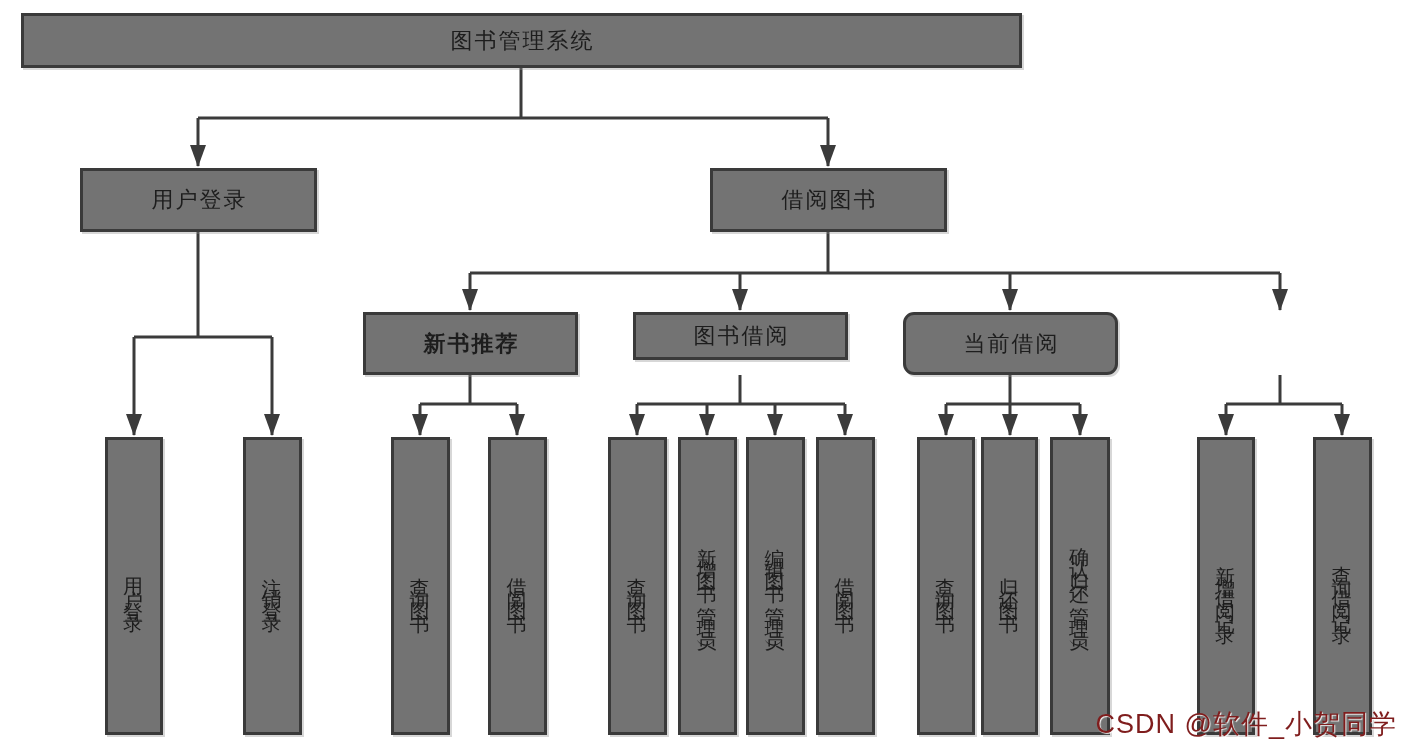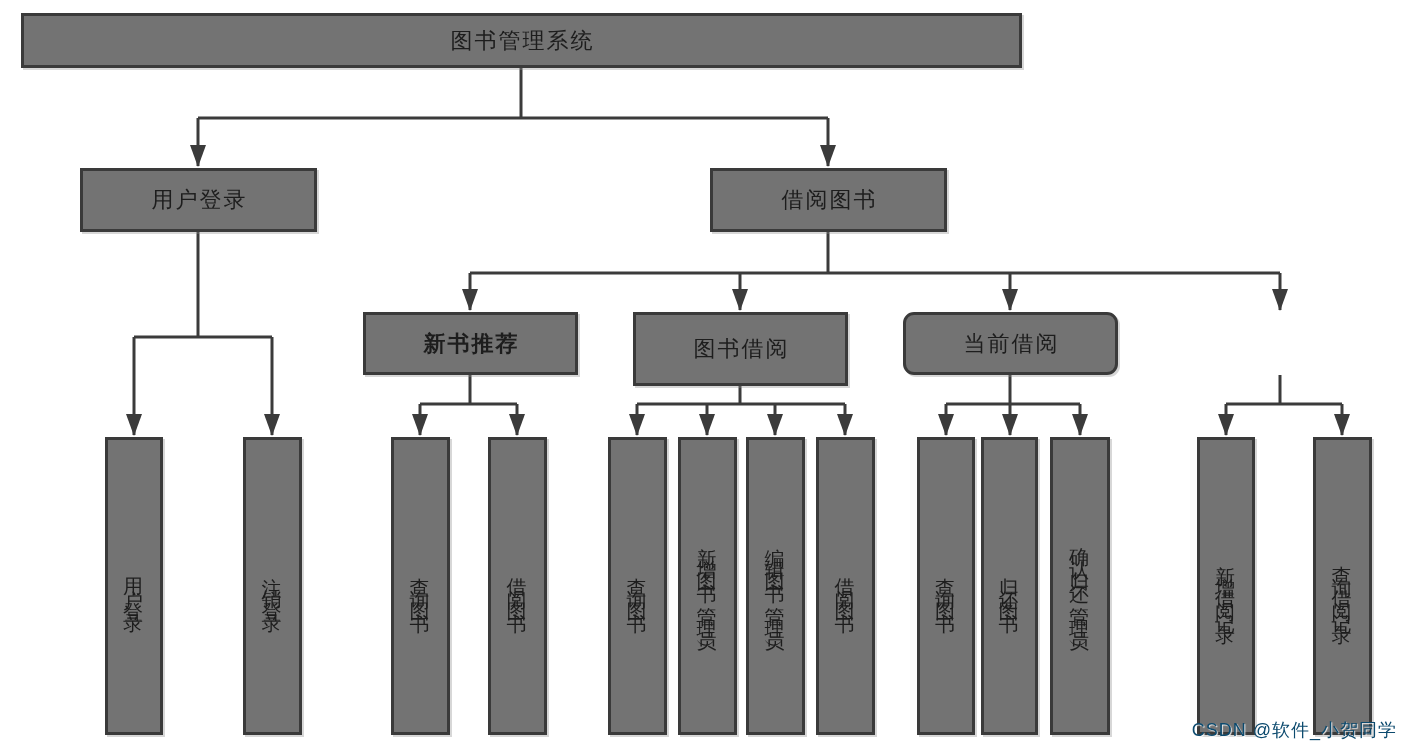--- a/index.html
+++ b/index.html
@@ -44,22 +44,22 @@
     text-orientation: mixed;
     font-size: 20px;
     letter-spacing: 12px;
     color: #1d1d1d;
     white-space: nowrap;
   }
   .watermark {
     position: absolute;
     right: 8px;
     bottom: 5px;
-    font-size: 18px;
-    color: #0c4a6e;
+    font-size: 27px;
+    color: #7f1d1d;
     letter-spacing: 1px;
     text-shadow: 1px 1px 1px rgba(255,255,255,0.9);
     white-space: nowrap;
     pointer-events: none;
   }
 </style>
 </head>
 <body>
 
 <div class="stage">
@@ -121,21 +121,21 @@
   <div class="node" style="left:80px; top:168px; width:237px; height:64px;">
     <span class="h-label">用户登录</span>
   </div>
   <div class="node" style="left:710px; top:168px; width:237px; height:64px;">
     <span class="h-label">借阅图书</span>
   </div>
 
   <div class="node" style="left:363px; top:312px; width:215px; height:63px;font-weight:bold;">
     <span class="h-label">新书推荐</span>
   </div>
-  <div class="node" style="left:633px; top:312px; width:215px; height:74px;">
+  <div class="node" style="left:633px; top:312px; width:215px; height:48px;">
     <span class="h-label">图书借阅</span>
   </div>
   <div class="node" style="left:903px; top:312px; width:215px; height:63px;border-radius:11px;">
     <span class="h-label">当前借阅</span>
   </div>
 
   <div class="node" style="left:105px; top:437px; width:58px; height:298px;">
     <span class="v-label">用户登录</span>
   </div>
   <div class="node" style="left:243px; top:437px; width:59px; height:298px;">

